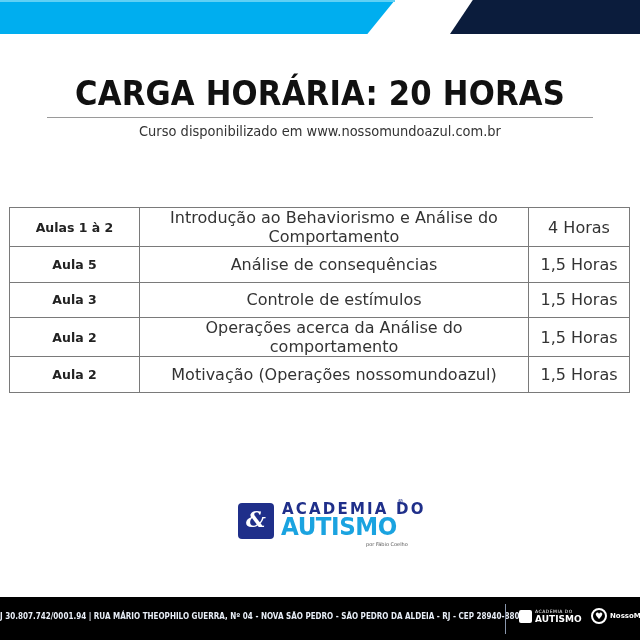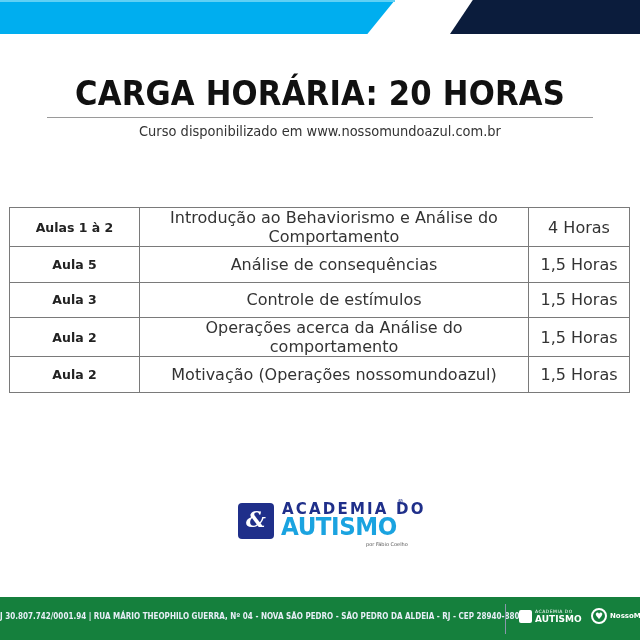--- a/index.html
+++ b/index.html
@@ -15,21 +15,21 @@
   table.sched td.lesson { width:129px; font-weight:bold; color:#222; font-size:12.5px; }
   table.sched td.topic { width:388px; }
   table.sched td.hours { width:100px; }
   .logo { position:absolute; left:238px; top:500px; width:170px; height:50px; }
   .logo .puzzle { position:absolute; left:0; top:3px; width:36px; height:36px; background:#1f2f8a; border-radius:4px; }
   .logo .puzzle span { position:absolute; left:0; top:3px; width:36px; text-align:center; color:#fff; font-weight:bold; font-size:22px; font-family:"DejaVu Serif", serif; font-style:italic; }
   .logo .l1 { position:absolute; left:44px; top:0px; font-size:15px; font-weight:bold; color:#1f2f8a; letter-spacing:2.2px; white-space:nowrap; }
   .logo .reg { position:absolute; left:159px; top:-2px; font-size:7px; color:#1f2f8a; }
   .logo .l2 { position:absolute; left:43px; top:12px; font-size:25px; font-weight:bold; color:#1aa3e0; letter-spacing:-0.5px; white-space:nowrap; transform:scaleX(0.92); transform-origin:left; }
   .logo .l3 { position:absolute; left:128px; top:41px; font-size:5px; color:#555; white-space:nowrap; }
-  .footer { position:absolute; left:0; top:597px; width:640px; height:43px; background:#15803d; }
+  .footer { position:absolute; left:0; top:597px; width:640px; height:43px; background:#000000; }
   .footer .addr { position:absolute; left:0; top:15px; font-size:8px; color:#e8eef7; white-space:nowrap; font-weight:bold; letter-spacing:0px; transform:scaleX(0.9); transform-origin:left; }
   .footer .sep { position:absolute; left:505px; top:7px; width:1px; height:30px; background:#8a97ad; }
   .footer .flogo1 { position:absolute; left:519px; top:10px; width:60px; height:22px; }
   .footer .flogo1 .pz { position:absolute; left:0; top:3px; width:13px; height:13px; background:#fff; border-radius:2px; }
   .footer .flogo1 .t1 { position:absolute; left:16px; top:2px; font-size:4.5px; color:#fff; letter-spacing:0.5px; white-space:nowrap; }
   .footer .flogo1 .t2 { position:absolute; left:16px; top:7px; font-size:9px; font-weight:bold; color:#fff; white-space:nowrap; }
   .footer .flogo2 { position:absolute; left:591px; top:10px; width:60px; height:22px; }
   .footer .flogo2 .heart { position:absolute; left:0; top:1px; width:16px; height:16px; border:2px solid #fff; border-radius:50%; box-sizing:border-box; color:#fff; font-size:9px; text-align:center; line-height:12px; }
   .footer .flogo2 .t { position:absolute; left:19px; top:5px; font-size:7px; font-weight:bold; color:#fff; white-space:nowrap; }
 </style>

